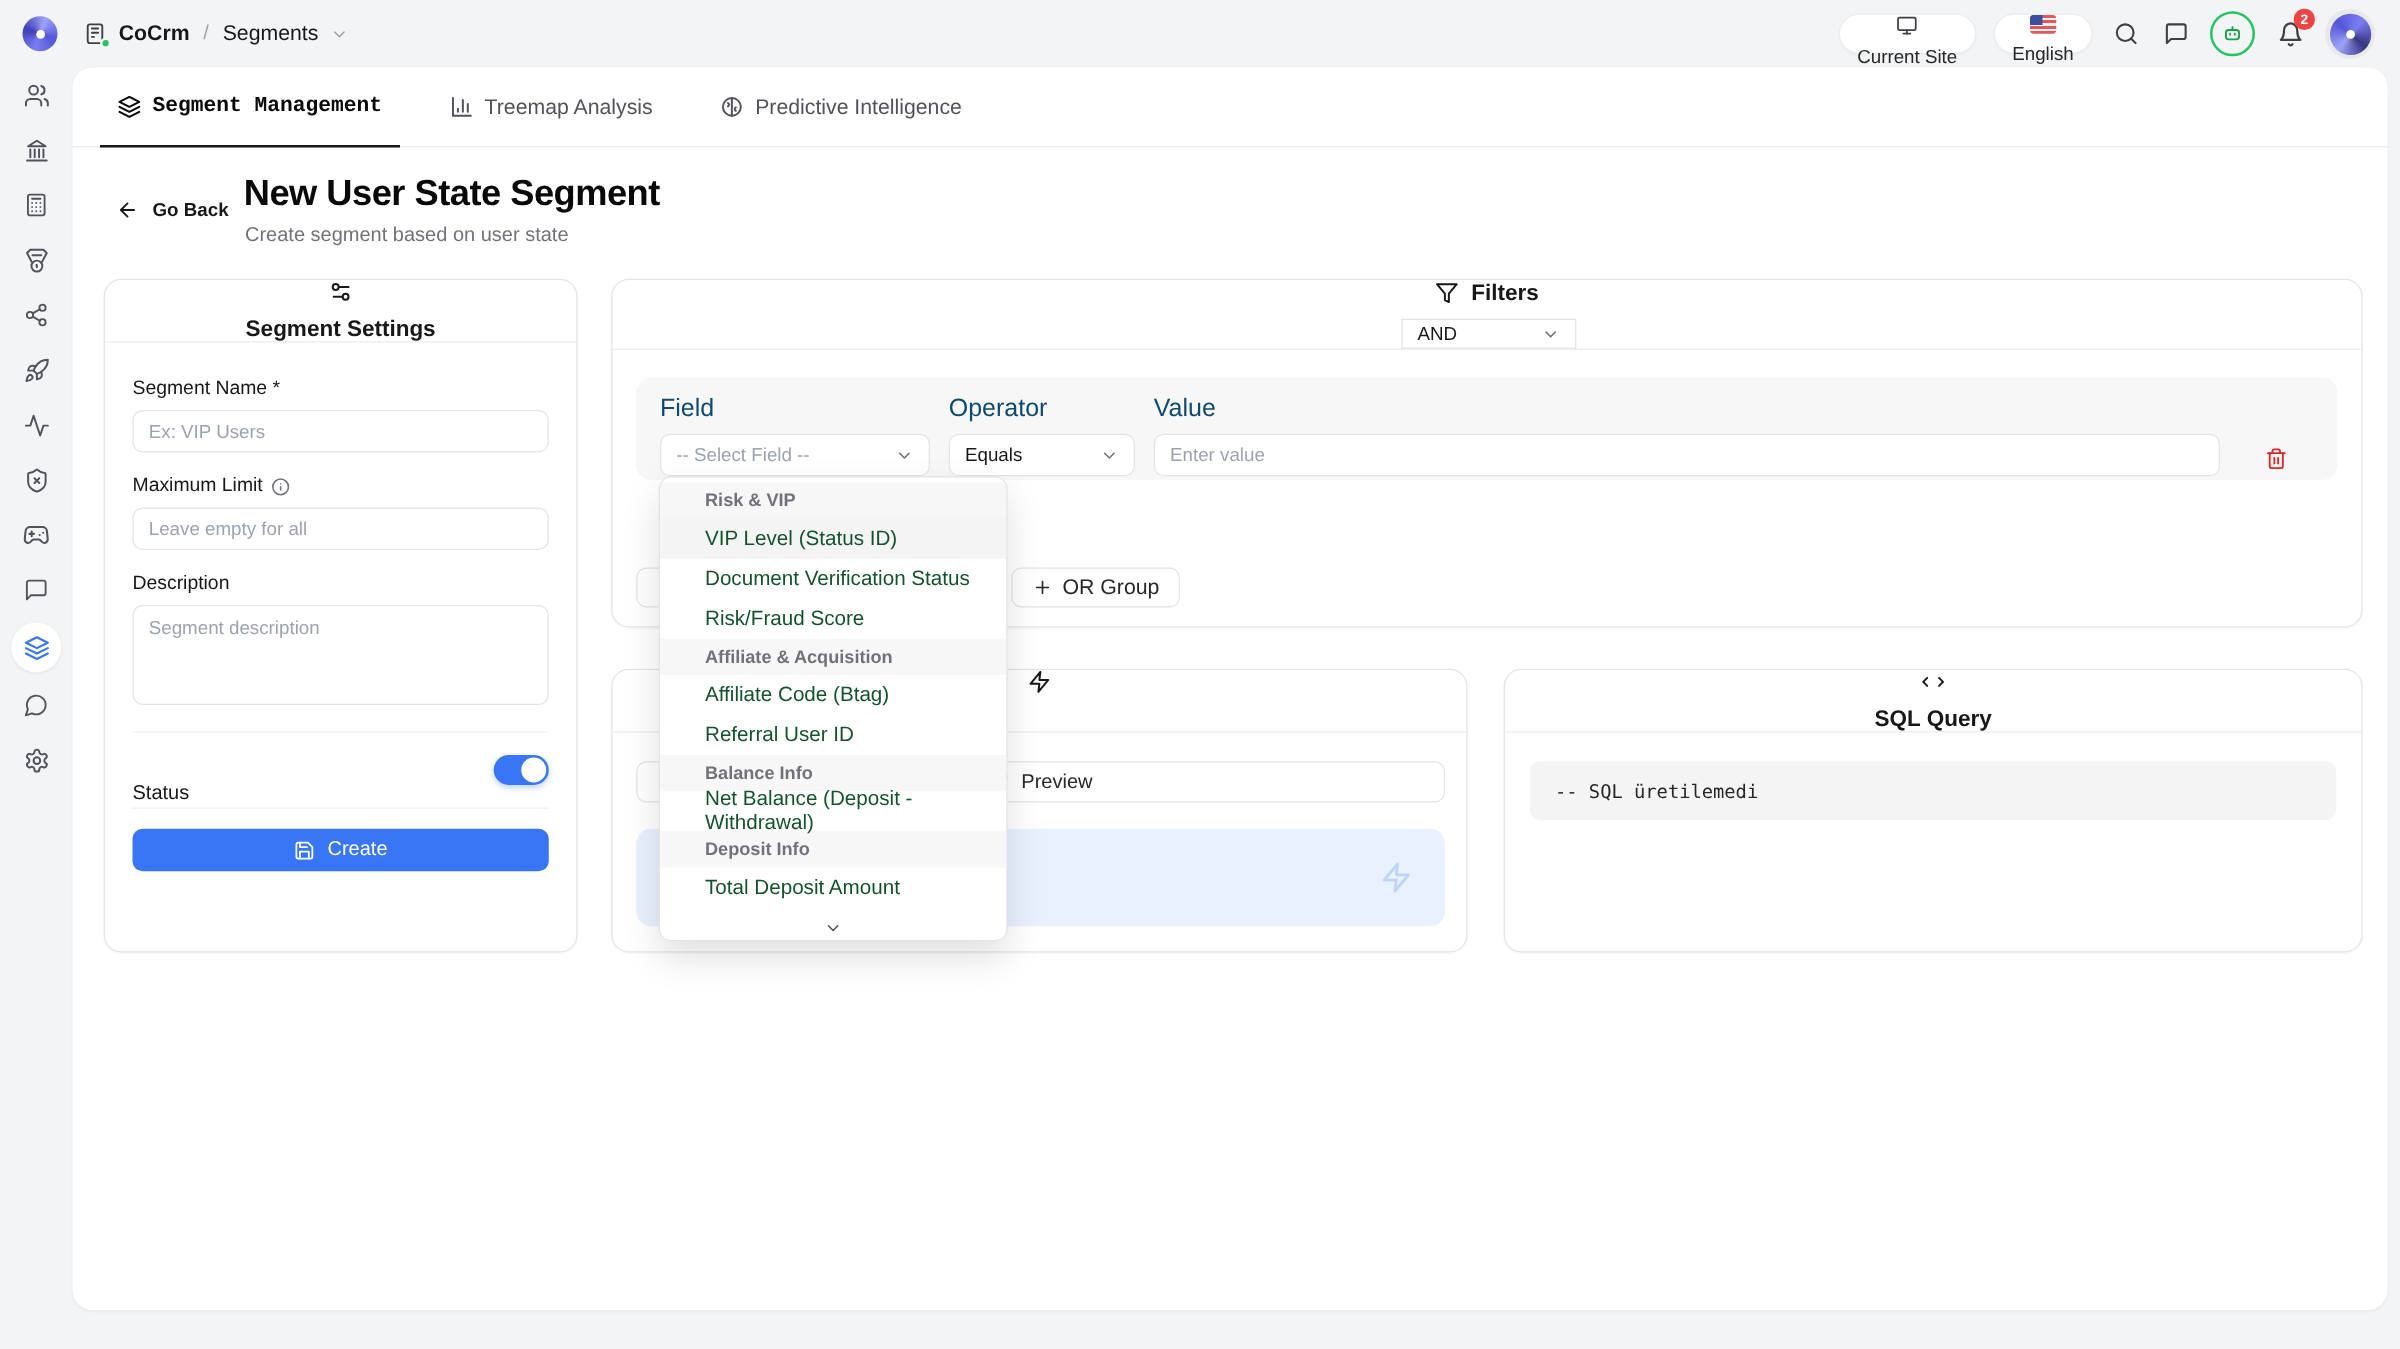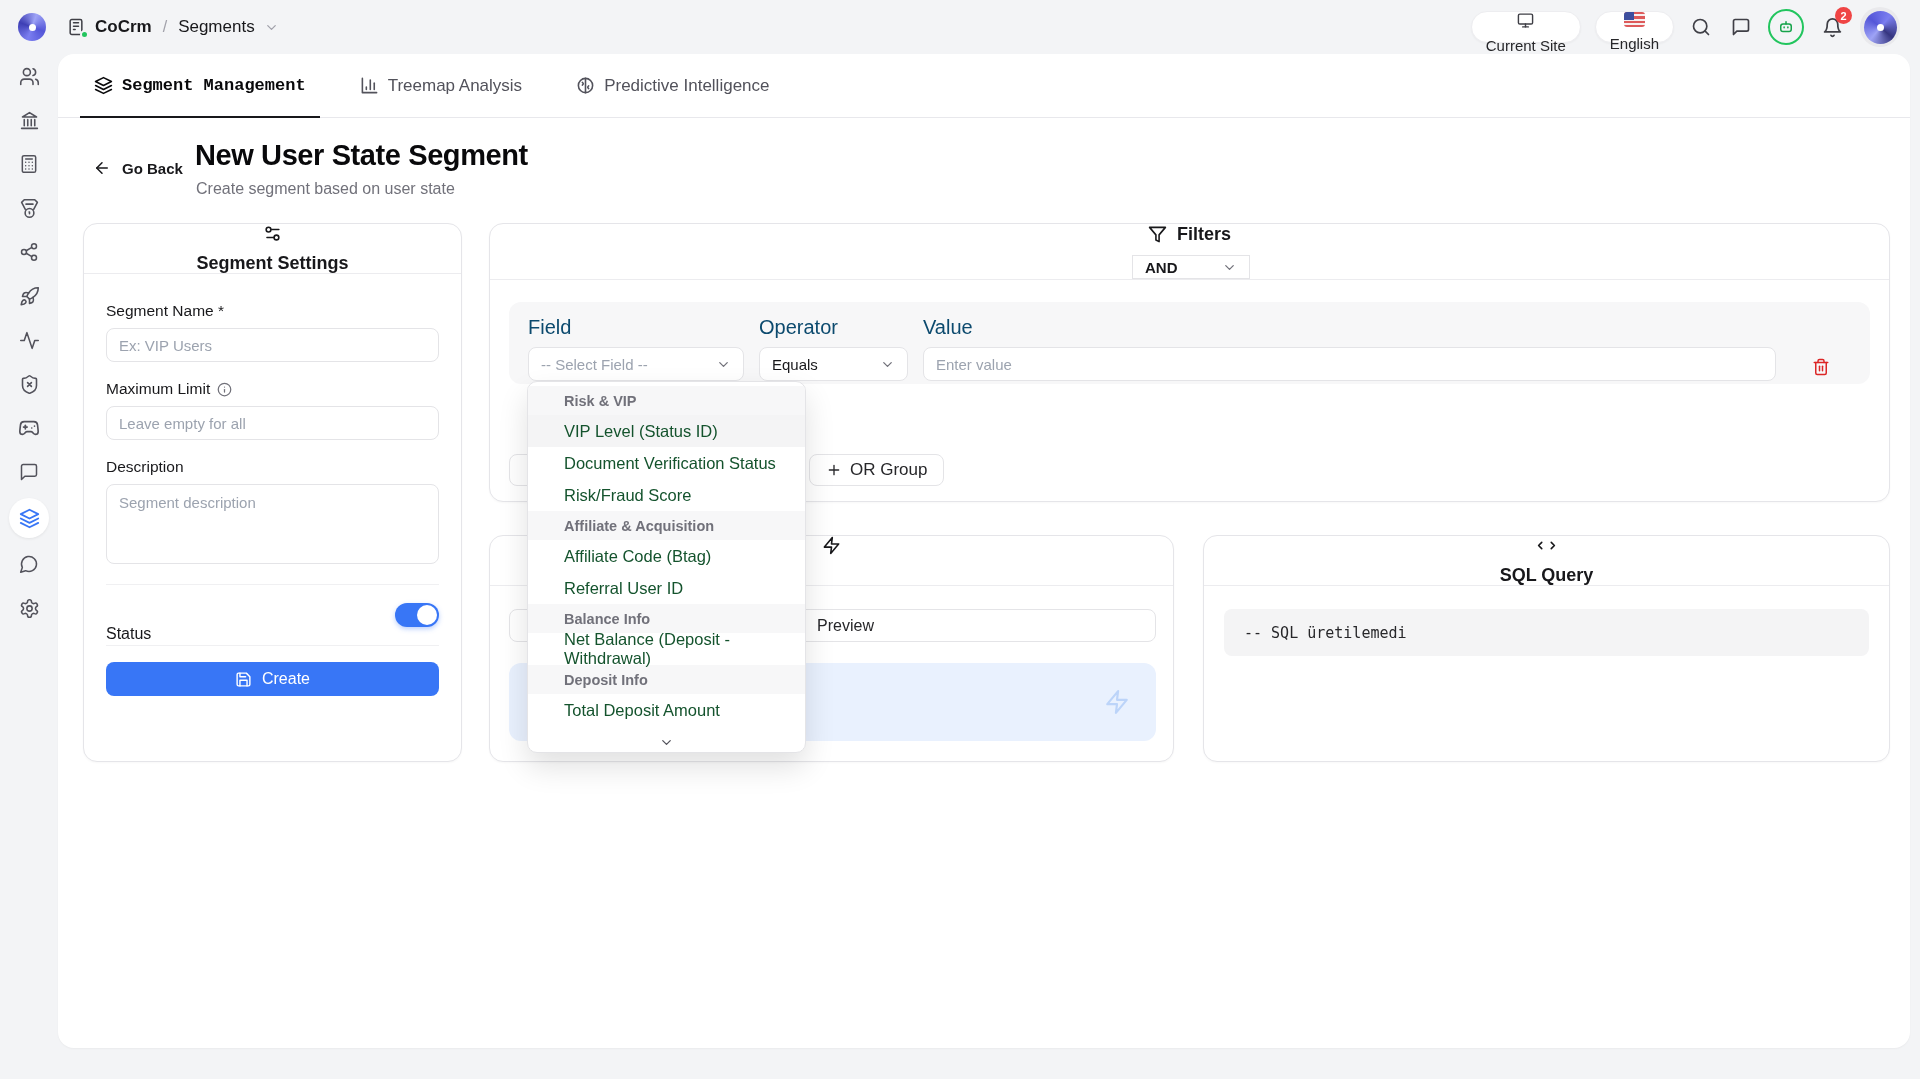--- a/index.html
+++ b/index.html
@@ -73,21 +73,21 @@
   .toggle { position:relative; width:44px; height:24px; border-radius:12px; background:#3876f6; cursor:pointer; box-shadow:0 2px 5px rgba(56,118,246,.35); }
   .toggle .knob { position:absolute; right:2px; top:2px; width:20px; height:20px; border-radius:50%; background:#fff; }
   .create-btn { margin-top:16px; width:100%; height:34px; border:none; border-radius:8px; background:#3876f6; color:#fff; font-size:16px; font-weight:500;
                 display:flex; align-items:center; justify-content:center; gap:10px; cursor:pointer; font-family:"Liberation Sans",sans-serif; }
 
   
   .p-filters { left:489px; top:223px; width:1401px; height:279px; }
   .p-filters .panel-head { height:56px; justify-content:space-between; }
   .head-left { display:flex; align-items:center; gap:10px; }
   .select-box { display:flex; align-items:center; justify-content:space-between; background:#fff; border:1px solid #e4e4e7; border-radius:8px; height:34px; padding:0 12px; font-size:15px; font-weight:400; color:#18181b; cursor:pointer; }
-  .and-select { width:118px; height:37px; border-radius:0; font-weight:700; margin-right:-3px; }
+  .and-select { width:140px; height:37px; border-radius:0; font-weight:400; margin-right:-3px; }
   .filter-row { margin:22px 19px 0; height:82px; background:#f7f7f8; border-radius:12px; padding:14px 19px 0; display:flex; gap:15px; }
   .fcol { display:flex; flex-direction:column; }
   .fcol-label { font-size:20px; font-weight:500; color:#0c4a6e; margin-bottom:8px; }
   .fcol-field { width:216px; } .fcol-op { width:149px; } .fcol-value { flex:1; }
   .trash-col { width:60px; display:flex; align-items:flex-end; justify-content:center; padding-bottom:0; }
   .trash-btn { height:34px; width:36px; display:flex; align-items:center; justify-content:center; color:#dc2626; cursor:pointer; background:none; border:none; }
   .ghost-btn { position:absolute; display:flex; align-items:center; justify-content:center; gap:8px; height:32px; background:#fff; border:1px solid #e4e4e7; border-radius:8px; font-size:17px; font-weight:500; color:#27272a; cursor:pointer; font-family:"Liberation Sans",sans-serif; }
   .add-filter { left:19px; top:230px; width:280px; }
   .or-group { left:319px; top:230px; padding:0 16px; }
 

